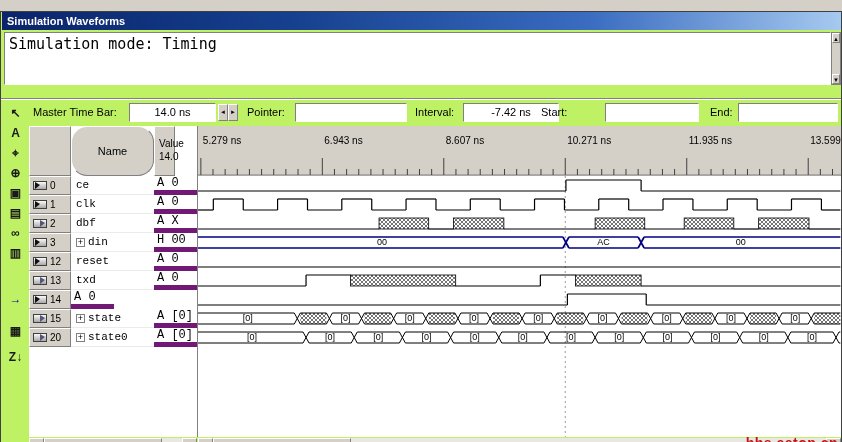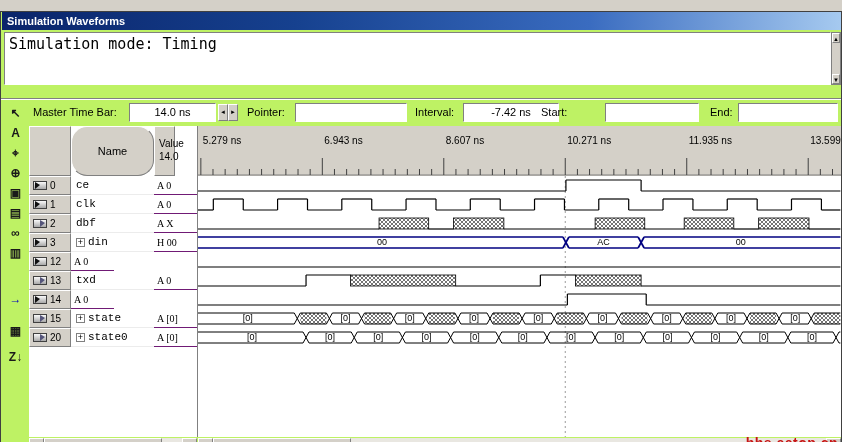--- a/index.html
+++ b/index.html
@@ -60,22 +60,22 @@
                     border-bottom: 4px solid transparent; }
   .pin-out::after { content: ""; position: absolute; right: 1px; top: 0;
                     border-left: 5px solid #55557a; border-top: 3px solid transparent;
                     border-bottom: 4px solid transparent; }
   .pin-num { font-size: 10px; margin-left: 3px; color: #000; }
   .name-cell { width: 83px; border-bottom: 1px solid #ececec; display: flex; align-items: center;
                padding-left: 5px; font-family: "Liberation Mono", monospace; font-size: 11px; color:#000; }
   .expand { width: 9px; height: 9px; border: 1px solid #808080; background: #fff;
             font-size: 9px; line-height: 7px; text-align: center; margin-right: 3px; flex: none;
             font-family: "Liberation Sans", sans-serif; }
-  .value-cell { width: 43px; border-bottom: 1px solid #701a75; font-family: Liberation Serif, serif;
-                font-size: 10px; display: flex; align-items: center; padding-left: 3px; color:#000;
+  .value-cell { width: 43px; border-bottom: 5px solid #701a75; font-family: Liberation Mono, monospace;
+                font-size: 12px; display: flex; align-items: center; padding-left: 3px; color:#000;
                 overflow: hidden; white-space: nowrap; }
 
   .vsplit { position: absolute; left: 196px; top: 114px; width: 1px; height: 311px; background: #808080; }
 
   .wavepanel { position: absolute; left: 197px; top: 114px; width: 643px; height: 311px; background: #fff; }
   svg text { font-family: "Liberation Sans", sans-serif; }
 
   .hscroll { position: absolute; top: 426px; height: 14px; background: #d4d0c8; display: flex; }
   #scroll-names { left: 28px; width: 168px; }
   #scroll-wave  { left: 197px; width: 643px; }
@@ -188,20 +188,23 @@
         <div class="name-cell">
           <span class="expand">+</span>
           <span>din</span>
         </div>
         <div class="value-cell">H 00</div>
       </div>
       <div class="grid-row">
         <div class="icon-cell">
           <span class="pin pin-in"></span>
           <span class="pin-num">12</span>
+        </div>
+        <div class="name-cell">
+          <span>reset</span>
         </div>
         <div class="value-cell">A 0</div>
       </div>
       <div class="grid-row">
         <div class="icon-cell">
           <span class="pin pin-out"></span>
           <span class="pin-num">13</span>
         </div>
         <div class="name-cell">
           <span>txd</span>

